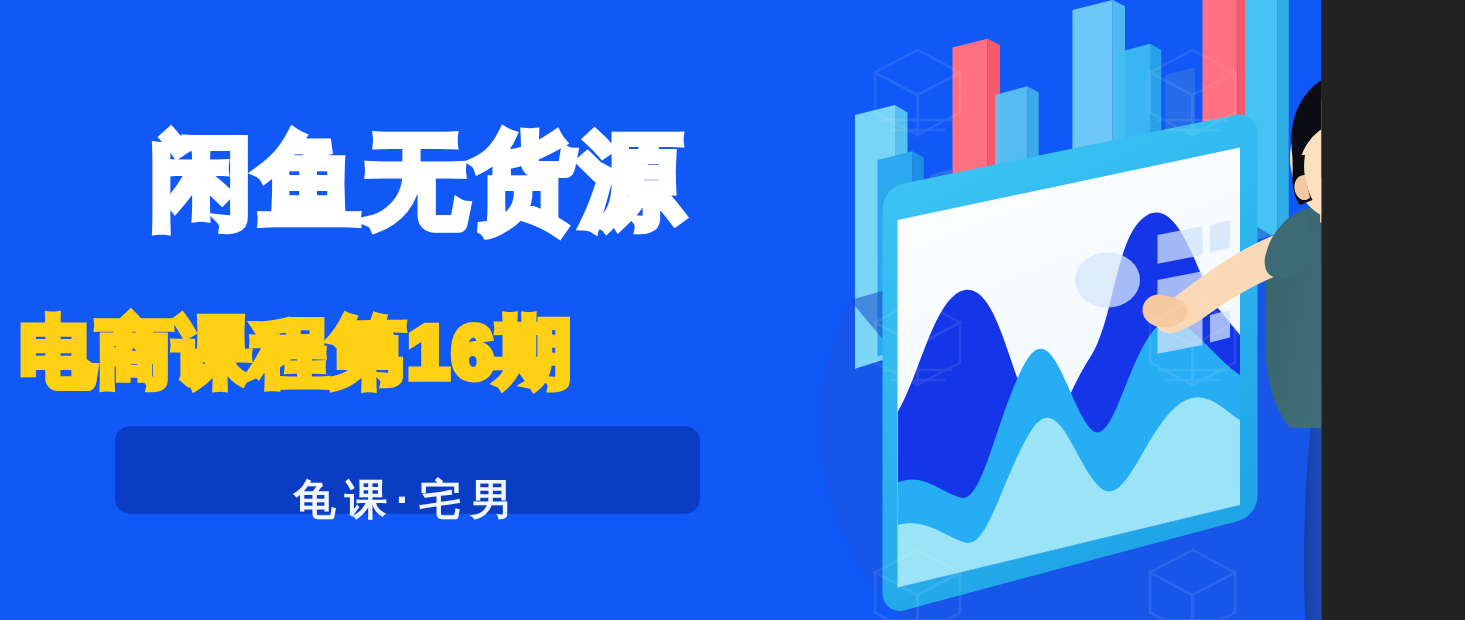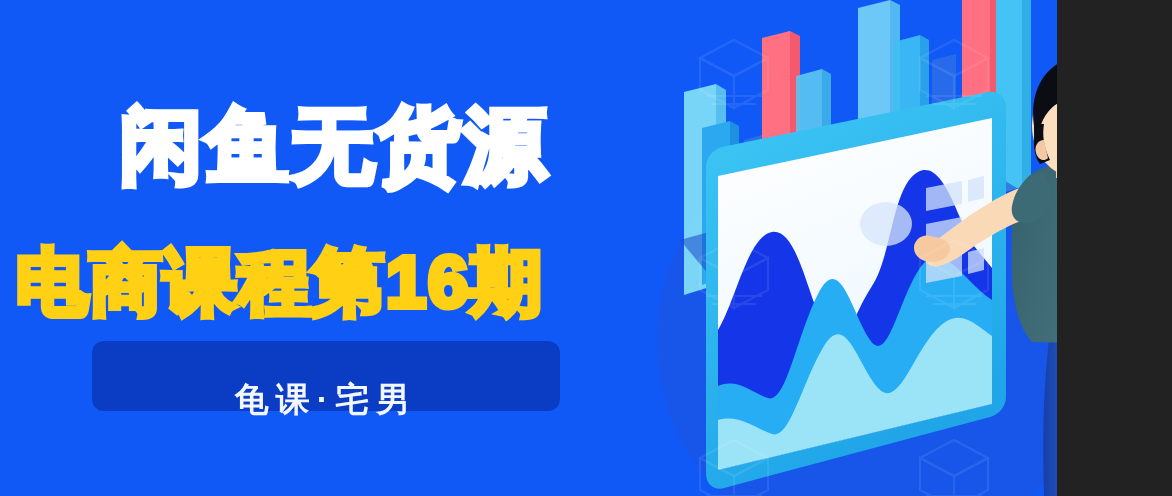--- a/index.html
+++ b/index.html
@@ -29,21 +29,21 @@
     position:absolute;left:120px;top:96px;
     font-size:82px;line-height:100px;
     font-weight:bold;color:#FFFFFF;
     letter-spacing:4px;
     -webkit-text-stroke:6px #FFFFFF;
     paint-order:stroke fill;
     white-space:nowrap;
   }
   .line2{
     position:absolute;left:16px;top:232px;
-    font-size:72px;line-height:100px;
+    font-size:60px;line-height:100px;
     font-weight:bold;color:#FFD014;
     letter-spacing:2px;
     -webkit-text-stroke:6px #FFD014;
     paint-order:stroke fill;
     white-space:nowrap;
   }
   .badge{
     position:absolute;left:92px;top:341px;
     width:468px;height:70px;
     background:#0B3CC4;

